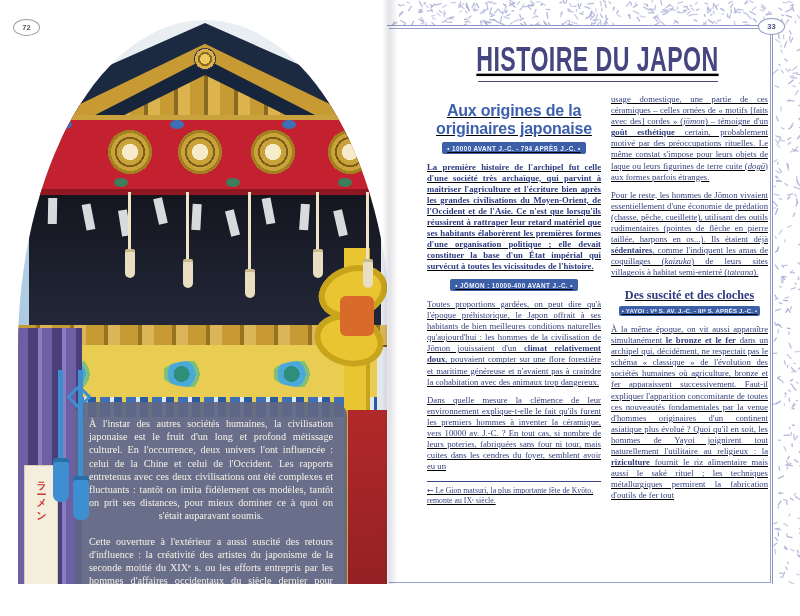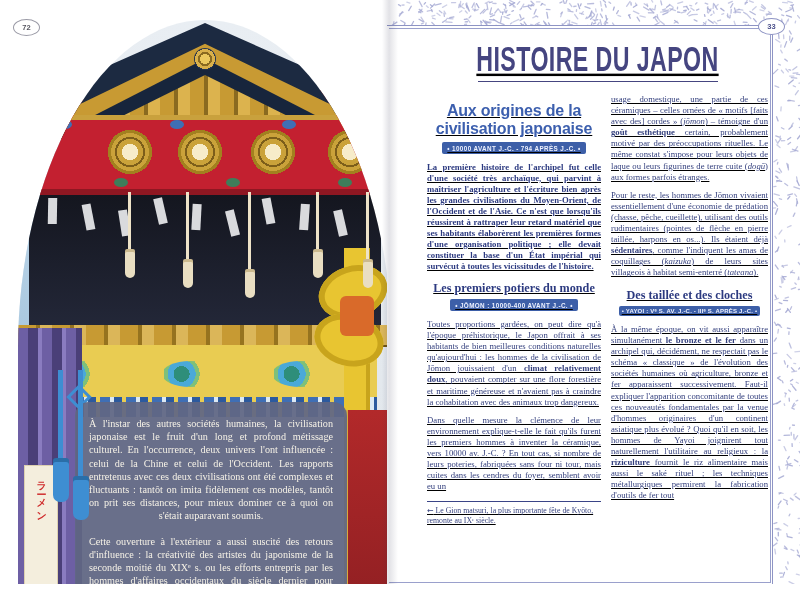--- a/index.html
+++ b/index.html
@@ -1046,37 +1046,36 @@
     <div class="frame" data-interactable="false"></div>
     <div class="frame-extra" data-interactable="false"></div>
     <div class="pagenum right" data-interactable="false">33</div>
 
     <div class="content" data-interactable="false">
       <h1 class="title" data-interactable="false">HISTOIRE DU JAPON</h1>
       <div class="title-rule" data-interactable="false"></div>
 
       <div class="cols">
         <div class="col1" data-interactable="false">
-          <h2 class="heading" data-interactable="false">Aux origines de la civilisation japonaise</h2>
+          <h2 class="heading" data-interactable="false">Aux origines de la originaires japonaise</h2>
           <div class="chip" data-interactable="false">• 10000 AVANT J.-C. - 794 APRÈS J.-C. •</div>
           <p class="bp lead" data-interactable="false">La première histoire de l'archipel fut celle d'une société très archaïque, qui parvint à maîtriser l'agriculture et l'écriture bien après les grandes civilisations du Moyen-Orient, de l'Occident et de l'Asie. Ce n'est que lorsqu'ils réussirent à rattraper leur retard matériel que ses habitants élaborèrent les premières formes d'une organisation politique ; elle devait constituer la base d'un État impérial qui survécut à toutes les vicissitudes de l'histoire.</p>
 
-          <h3 class="sub" data-interactable="false">Les premiers potiers du monde</h3>
           <div class="chip" data-interactable="false">• JŌMON : 10000-400 AVANT J.-C. •</div>
           <p class="bp" data-interactable="false"><span>Toutes proportions gardées, on peut dire qu'à l'époque préhistorique, le Japon offrait à ses habitants de bien meilleures conditions naturelles qu'aujourd'hui : les hommes de la civilisation de Jōmon jouissaient d'un </span><span class="b">climat relativement doux</span><span>, pouvaient compter sur une flore forestière et maritime généreuse et n'avaient pas à craindre la cohabitation avec des animaux trop dangereux.</span></p>
           <p class="bp" data-interactable="false">Dans quelle mesure la clémence de leur environnement explique-t-elle le fait qu'ils furent les premiers hommes à inventer la céramique, vers 10000 av. J.-C. ? En tout cas, si nombre de leurs poteries, fabriquées sans four ni tour, mais cuites dans les cendres du foyer, semblent avoir eu un</p>
 
           <div class="foot" data-interactable="false"><span class="arrow" data-interactable="false">←</span><span data-interactable="false"> Le Gion matsuri, la plus importante fête de Kyōto, remonte au IXᵉ siècle.</span></div>
         </div>
 
         <div class="col2" data-interactable="false">
           <p class="bp" data-interactable="false"><span>usage domestique, une partie de ces céramiques – celles ornées de « motifs [faits avec des] cordes » (</span><span class="i">jōmon</span><span>) – témoigne d'un </span><span class="b">goût esthétique</span><span> certain, probablement motivé par des préoccupations rituelles. Le même constat s'impose pour leurs objets de laque ou leurs figurines de terre cuite (</span><span class="i">dogū</span><span>) aux formes parfois étranges.</span></p>
           <p class="bp" data-interactable="false"><span>Pour le reste, les hommes de Jōmon vivaient essentiellement d'une économie de prédation (chasse, pêche, cueillette), utilisant des outils rudimentaires (pointes de flèche en pierre taillée, harpons en os...). Ils étaient déjà </span><span class="b">sédentaires</span><span>, comme l'indiquent les amas de coquillages (</span><span class="i">kaizuka</span><span>) de leurs sites villageois à habitat semi-enterré (</span><span class="i">tateana</span><span>).</span></p>
 
-          <h3 class="sub" data-interactable="false">Des taillée et des cloches</h3>
+          <h3 class="sub" data-interactable="false">Des suscité et des cloches</h3>
           <div class="chip" data-interactable="false">• YAYOI : Vᵉ S. AV. J.-C. - IIIᵉ S. APRÈS J.-C. •</div>
           <p class="bp" data-interactable="false"><span>À la même époque, on vit aussi apparaître simultanément </span><span class="b">le bronze et le fer</span><span> dans un archipel qui, décidément, ne respectait pas le schéma « classique » de l'évolution des sociétés humaines où agriculture, bronze et fer apparaissent successivement. Faut-il expliquer l'apparition concomitante de toutes ces nouveautés fondamentales par la venue d'hommes originaires d'un continent asiatique plus évolué ? Quoi qu'il en soit, les hommes de Yayoi joignirent tout naturellement l'utilitaire au religieux : la </span><span class="b">riziculture</span><span> fournit le riz alimentaire mais aussi le saké rituel ; les techniques métallurgiques permirent la fabrication d'outils de fer tout</span></p>
         </div>
       </div>
     </div>
   </section>
 
   <div class="gutter" data-interactable="false"></div>
 </div>
 

